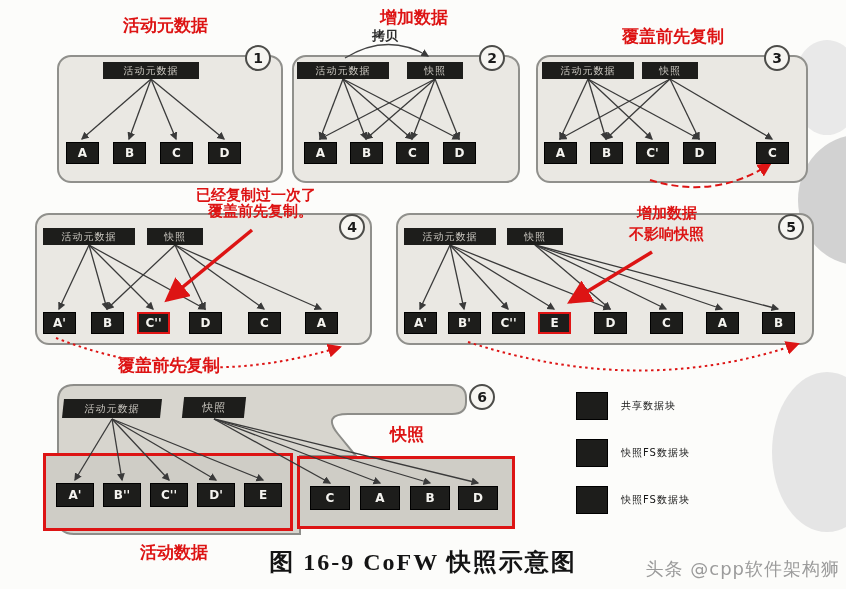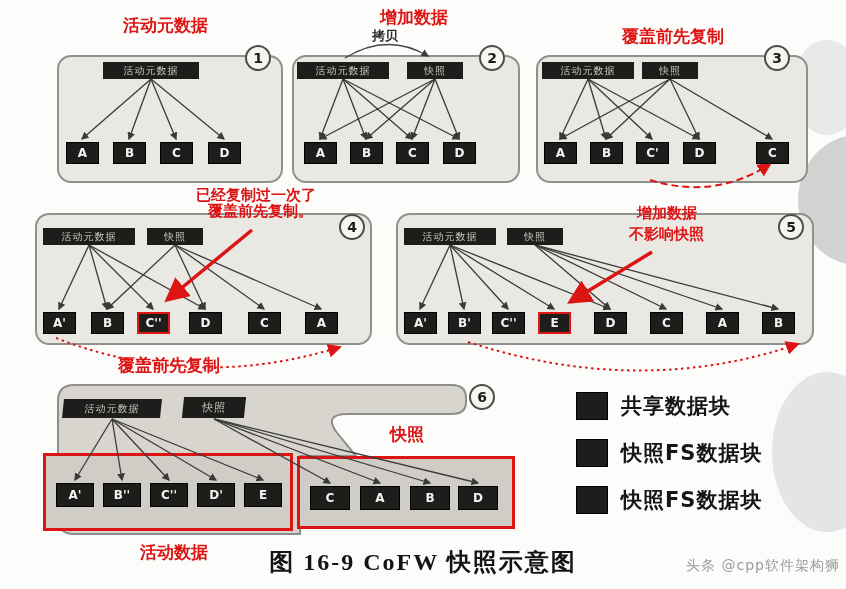--- a/index.html
+++ b/index.html
@@ -13,23 +13,23 @@
 .blk.hl{border:2px solid #e01515;line-height:18px}
 .blk.wide{width:38px;height:24px;line-height:22px}
 .blk.wide2{width:40px;height:24px;line-height:22px}
 .circ{position:absolute;width:26px;height:26px;border-radius:50%;background:#f6f5f1;border:2px solid #4c4c49;color:#1a1a1a;font-size:14px;font-weight:bold;text-align:center;line-height:22px;z-index:4}
 .rlabel{position:absolute;color:#dd1414;font-weight:bold;font-size:17px;white-space:nowrap}
 .rsmall{font-size:15px}
 .dlabel{position:absolute;color:#2c2c2c;font-weight:bold;font-size:13px;white-space:nowrap}
 .redbox{position:absolute;background:#cfcdc6;border:3px solid #dd1414}
 .legend-row{position:absolute;display:flex;align-items:center;gap:13px}
 .legend-sq{width:32px;height:28px;background:#1d1d1b;border:1px solid #000}
-.legend-label{font-size:21px;font-weight:bold;color:#161616;letter-spacing:1px;white-space:nowrap}
+.legend-label{font-size:10px;font-weight:normal;color:#161616;letter-spacing:1px;white-space:nowrap}
 .caption{position:absolute;left:0;right:0;top:546px;text-align:center;font-family:"Liberation Serif","DejaVu Serif",serif;font-size:24px;font-weight:bold;color:#141414;letter-spacing:2px}
-.wm{position:absolute;right:6px;top:557px;font-size:14px;color:#9b9b9b;letter-spacing:1px;white-space:nowrap}
+.wm{position:absolute;right:6px;top:557px;font-size:18px;color:#9b9b9b;letter-spacing:1px;white-space:nowrap}
 </style>
 </head>
 <body>
 
 <div class="blob" style="left:792px;top:40px;width:70px;height:95px;background:#e9e9e9"></div>
 <div class="blob" style="left:798px;top:135px;width:120px;height:130px;background:#d2d2d2"></div>
 <div class="blob" style="left:772px;top:372px;width:110px;height:160px;background:#e5e5e5"></div>
 
 <div class="panel" style="left:57px;top:55px;width:226px;height:128px"></div>
 <div class="panel" style="left:292px;top:55px;width:228px;height:128px"></div>

